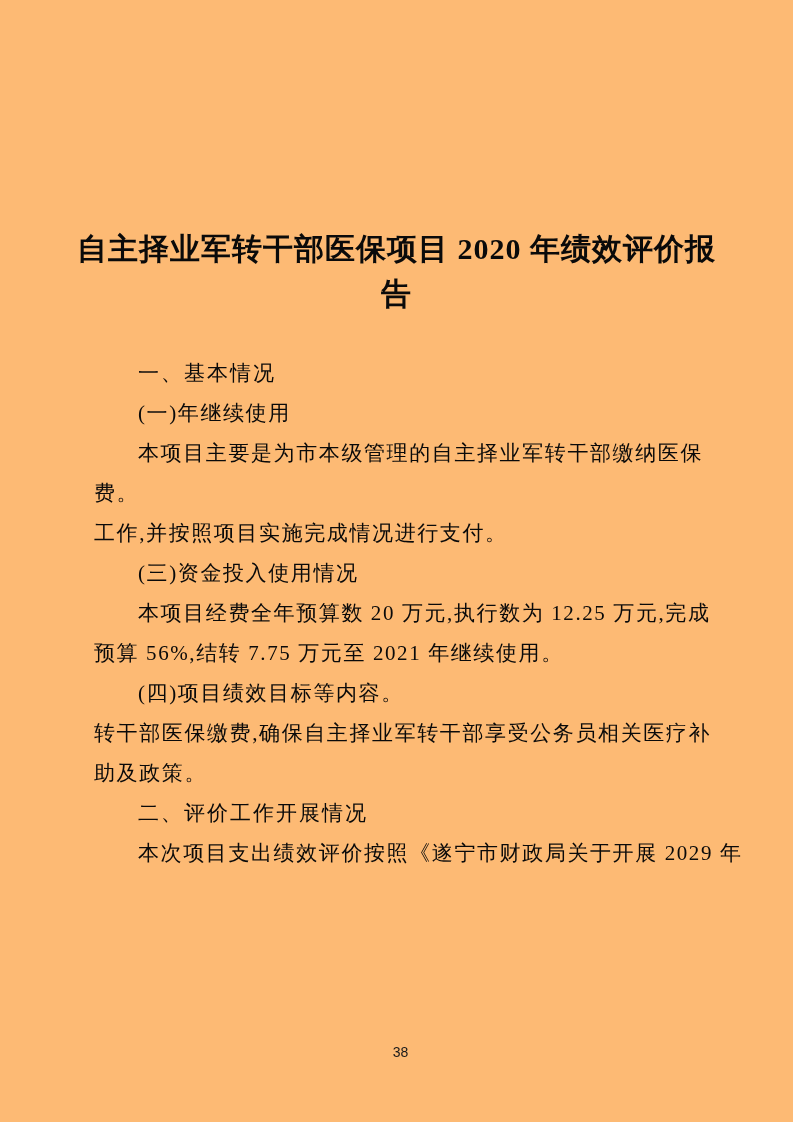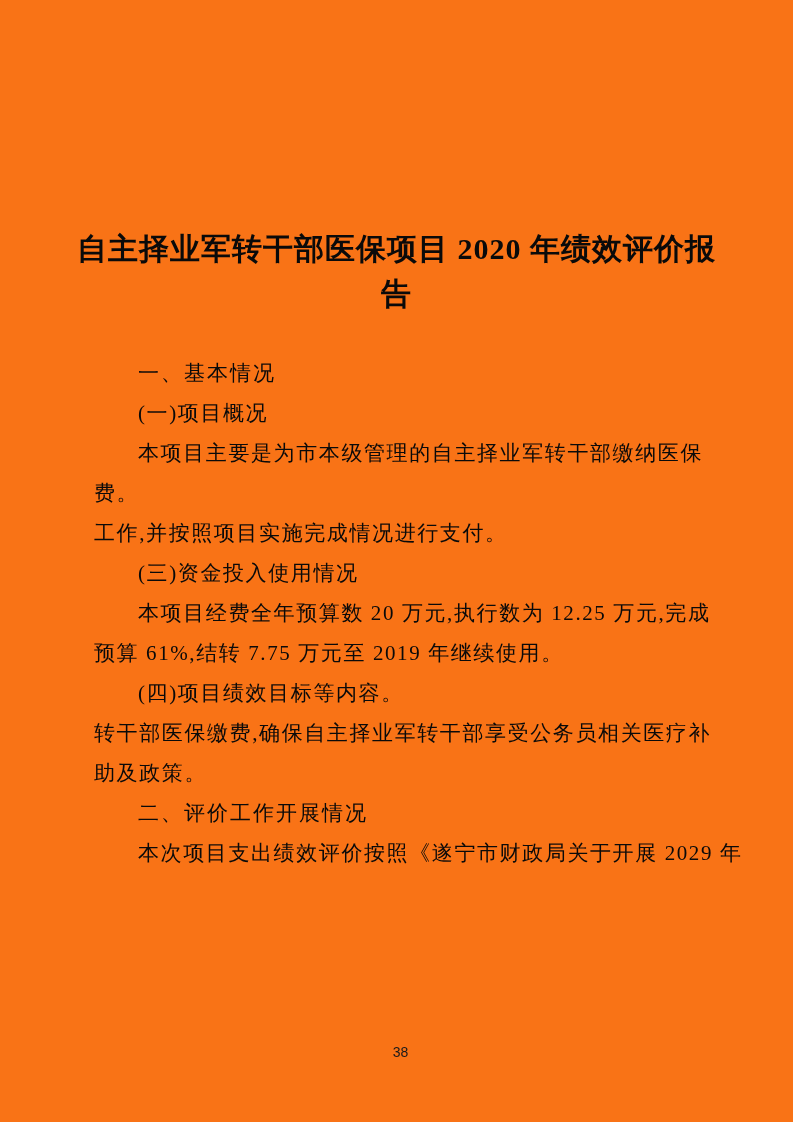--- a/index.html
+++ b/index.html
@@ -5,21 +5,21 @@
   html, body {
     margin: 0;
     padding: 0;
     background: #ffffff;
   }
   .page {
     position: relative;
     width: 793px;
     height: 1122px;
     margin: 0 auto;
-    background: #f97316;
+    background: #fdba74;
     color: #0a0a0a;
     font-family: "Liberation Serif", "DejaVu Serif", serif;
     overflow: hidden;
   }
   .doc-title {
     margin: 226px 64px 0 64px;
     text-align: center;
     font-size: 30px;
     font-weight: bold;
     line-height: 45px;
@@ -67,29 +67,29 @@
 
   <h1 class="doc-title">
     <span class="title-line">自主择业军转干部医保项目 2020 年绩效评价报</span>
     <span class="title-line">告</span>
   </h1>
 
   <div class="doc-body">
 
     <h2 class="section-heading">一、基本情况</h2>
 
-    <div class="line indent">(一)项目概况</div>
+    <div class="line indent">(一)年继续使用</div>
     <div class="line indent">本项目主要是为市本级管理的自主择业军转干部缴纳医保</div>
     <div class="line">费。</div>
 
     <div class="line">工作,并按照项目实施完成情况进行支付。</div>
 
     <div class="line indent">(三)资金投入使用情况</div>
     <div class="line indent">本项目经费全年预算数 20 万元,执行数为 12.25 万元,完成</div>
-    <div class="line">预算 61%,结转 7.75 万元至 2019 年继续使用。</div>
+    <div class="line">预算 56%,结转 7.75 万元至 2021 年继续使用。</div>
 
     <div class="line indent">(四)项目绩效目标等内容。</div>
     <div class="line">转干部医保缴费,确保自主择业军转干部享受公务员相关医疗补</div>
     <div class="line">助及政策。</div>
 
     <h2 class="section-heading">二、评价工作开展情况</h2>
 
     <div class="line indent">本次项目支出绩效评价按照《遂宁市财政局关于开展 2029 年</div>
 
   </div>

